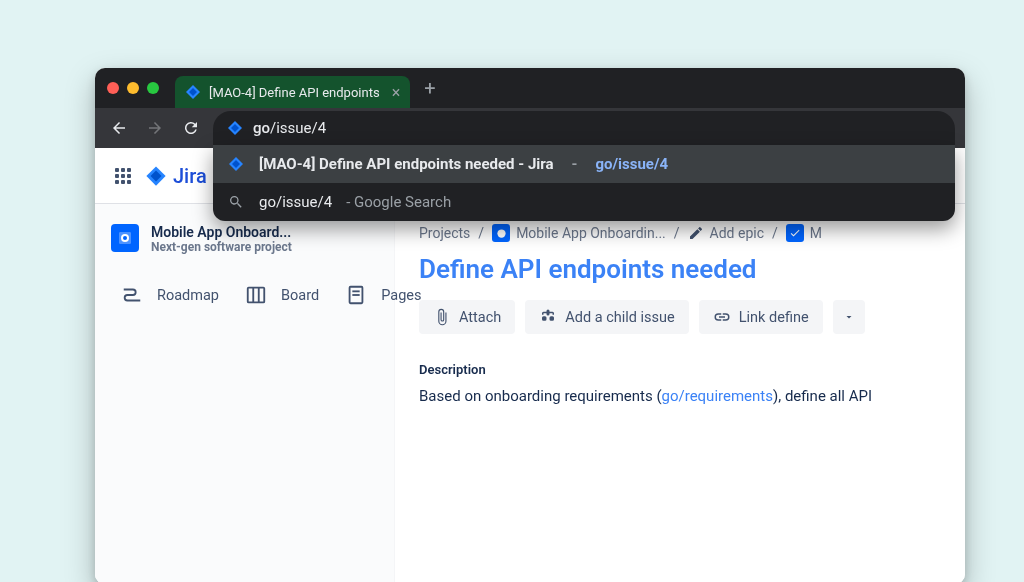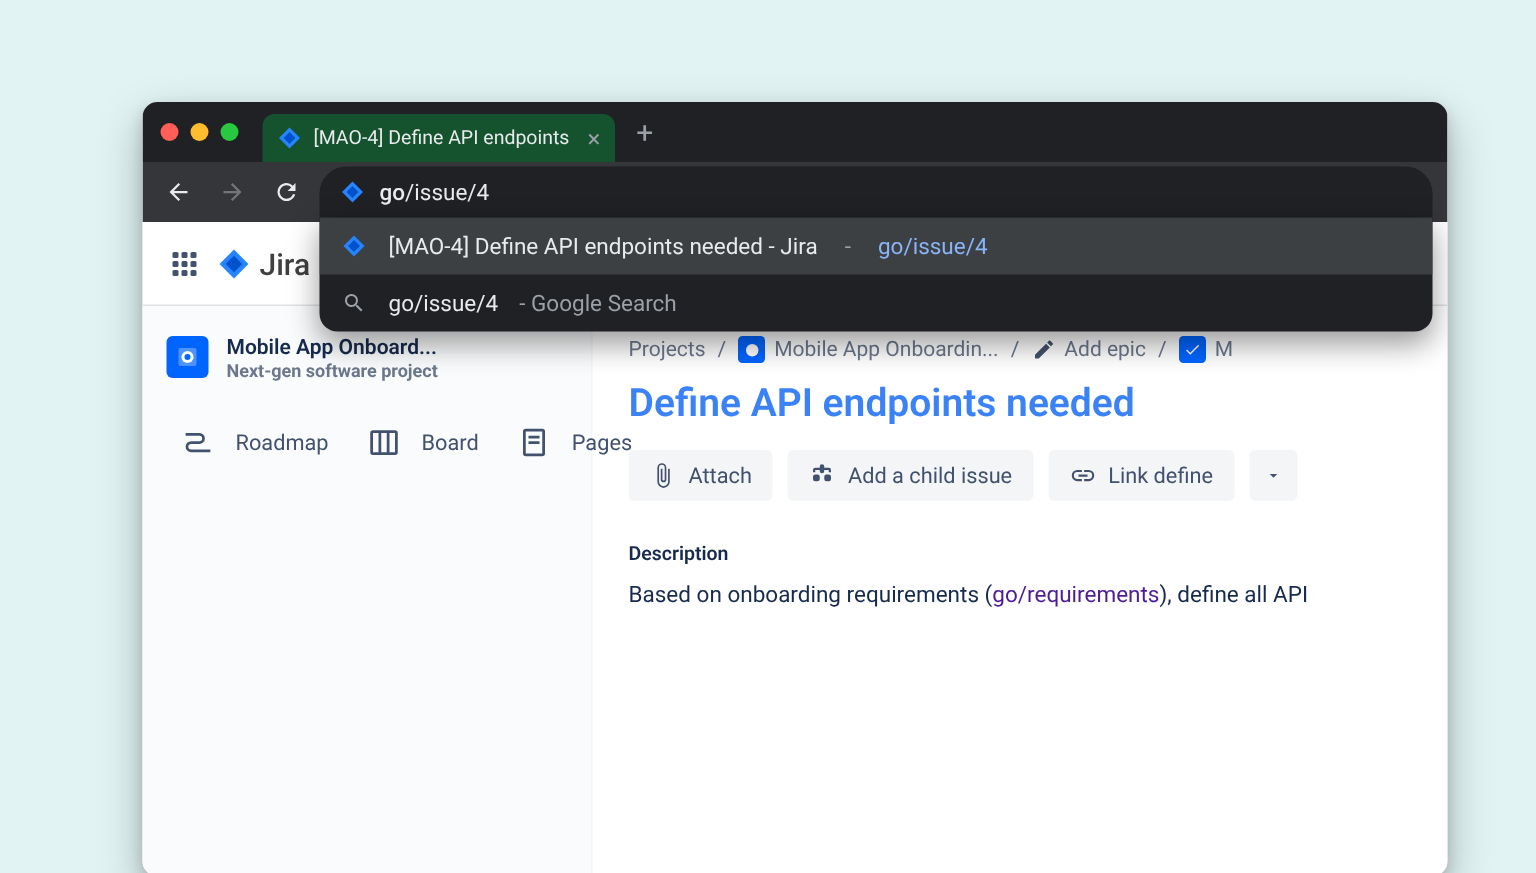--- a/index.html
+++ b/index.html
@@ -22,31 +22,31 @@
   .nav-btn { width: 28px; height: 28px; display: flex; align-items: center; justify-content: center; color: #e8eaed; cursor: pointer; border-radius: 50%; }
   .nav-btn.disabled { opacity: 0.35; cursor: default; }
   .omnibox-wrap { flex: 1; position: relative; }
   .omnibox { background: #202124; border-radius: 18px 18px 0 0; height: 34px; display: flex; align-items: center; padding: 0 14px; color: #e8eaed; font-size: 15px; gap: 10px; }
   .omnibox .url-prefix { color: #e8eaed; font-weight: 500; }
   .omnibox .url-path { color: #e8eaed; }
 
   
   .omni-dropdown { position: absolute; top: 34px; left: 0; right: 0; background: #202124; border-radius: 0 0 12px 12px; overflow: hidden; z-index: 100; box-shadow: 0 8px 20px rgba(0,0,0,0.4); }
   .omni-row { display: flex; align-items: center; padding: 10px 14px; gap: 14px; font-size: 15px; color: #e8eaed; cursor: pointer; }
-  .omni-row.highlighted { background: #3c4043; }
+  .omni-row.highlighted { background: #3c4043; font-weight: bold; }
   .omni-row .sep { color: #9aa0a6; margin: 0 4px; }
   .omni-row .link-blue { color: #8ab4f8; }
   .omni-row .muted { color: #9aa0a6; }
   .omni-icon { width: 18px; height: 18px; display: flex; align-items: center; justify-content: center; flex-shrink: 0; }
 
   
   .jira-header { background: #fff; height: 56px; border-bottom: 1px solid #dfe1e6; display: flex; align-items: center; padding: 0 16px; gap: 10px; }
   .app-switcher { width: 24px; height: 24px; display: grid; grid-template-columns: repeat(3,4px); grid-template-rows: repeat(3,4px); gap: 2px; cursor: pointer; padding: 4px; }
   .app-switcher span { background: #42526e; border-radius: 1px; }
-  .jira-logo-text { font-size: 20px; font-weight: 500; color: #404040; display: flex; align-items: center; gap: 6px; }
+  .jira-logo-text { font-size: 20px; font-weight: 500; color: #1d4ed8; display: flex; align-items: center; gap: 6px; }
 
   
   .content { display: flex; background: #fff; height: 380px; }
   .sidebar { width: 300px; padding: 20px 16px; border-right: 1px solid #f4f5f7; background:#fafbfc; }
   .proj-header { display: flex; align-items: flex-start; gap: 12px; margin-bottom: 22px; }
   .proj-icon { width: 28px; height: 28px; background: #0065ff; border-radius: 4px; display: flex; align-items: center; justify-content: center; color: #fff; flex-shrink: 0; }
   .proj-name { font-size: 14px; font-weight: 600; color: #172b4d; white-space: nowrap; overflow: hidden; text-overflow: ellipsis; }
   .proj-sub { font-size: 12px; color: #6b778c; font-weight: bold; }
   .nav-items { display: flex; flex-direction: row; gap: 6px; }
   .nav-item { display: flex; align-items: center; gap: 14px; padding: 8px 10px; color: #42526e; font-size: 14.5px; border-radius: 4px; cursor: pointer; }
@@ -58,21 +58,21 @@
   .breadcrumb .sep { color: #6b778c; }
   .bc-item { display: flex; align-items: center; gap: 6px; }
   .bc-proj-icon { width: 18px; height: 18px; background: #0065ff; border-radius: 3px; display: flex; align-items: center; justify-content: center; }
   .bc-check-icon { width: 18px; height: 18px; background: #0065ff; border-radius: 3px; display: flex; align-items: center; justify-content: center; }
   .issue-title { font-size: 26px; font-weight: 600; color: #3b82f6; margin-bottom: 16px; }
   .actions { display: flex; gap: 10px; margin-bottom: 28px; }
   .action-btn { background: #f4f5f7; border: none; border-radius: 4px; padding: 8px 14px; font-size: 14.5px; color: #42526e; display: flex; align-items: center; gap: 8px; cursor: pointer; }
   .more-btn { padding: 8px 10px; }
   .section-label { font-size: 13px; font-weight: 600; color: #172b4d; margin-bottom: 10px; }
   .desc-text { font-size: 15px; color: #172b4d; }
-  .desc-text a { color: #4c1d95; text-decoration: none; text-align: center; }
+  .desc-text a { color: #3b82f6; text-decoration: none; text-align: center; }
 
   
   .jira-diamond { width: 16px; height: 16px; }
 </style>
 </head>
 <body>
 
 <div class="browser-window">
 
   <div class="tab-strip">

